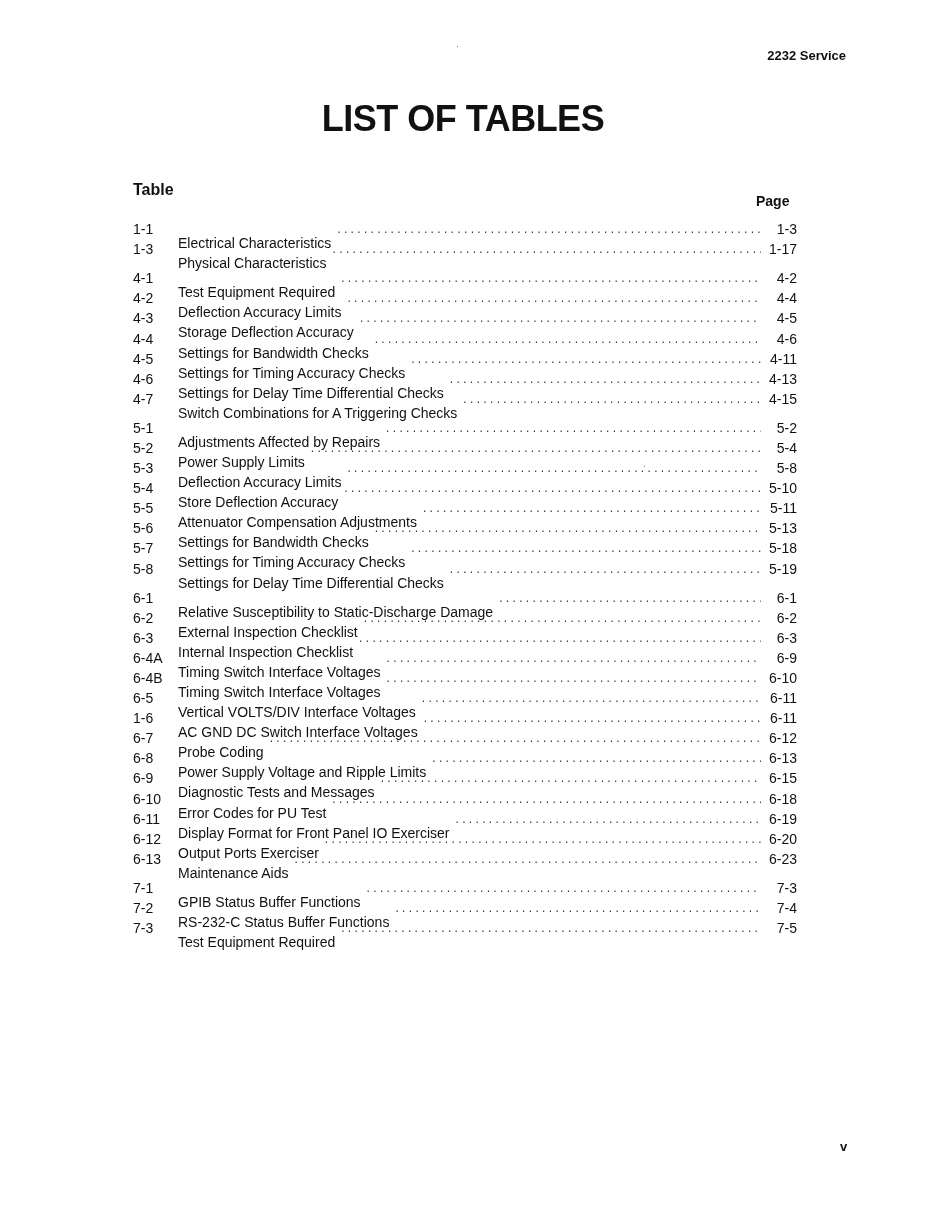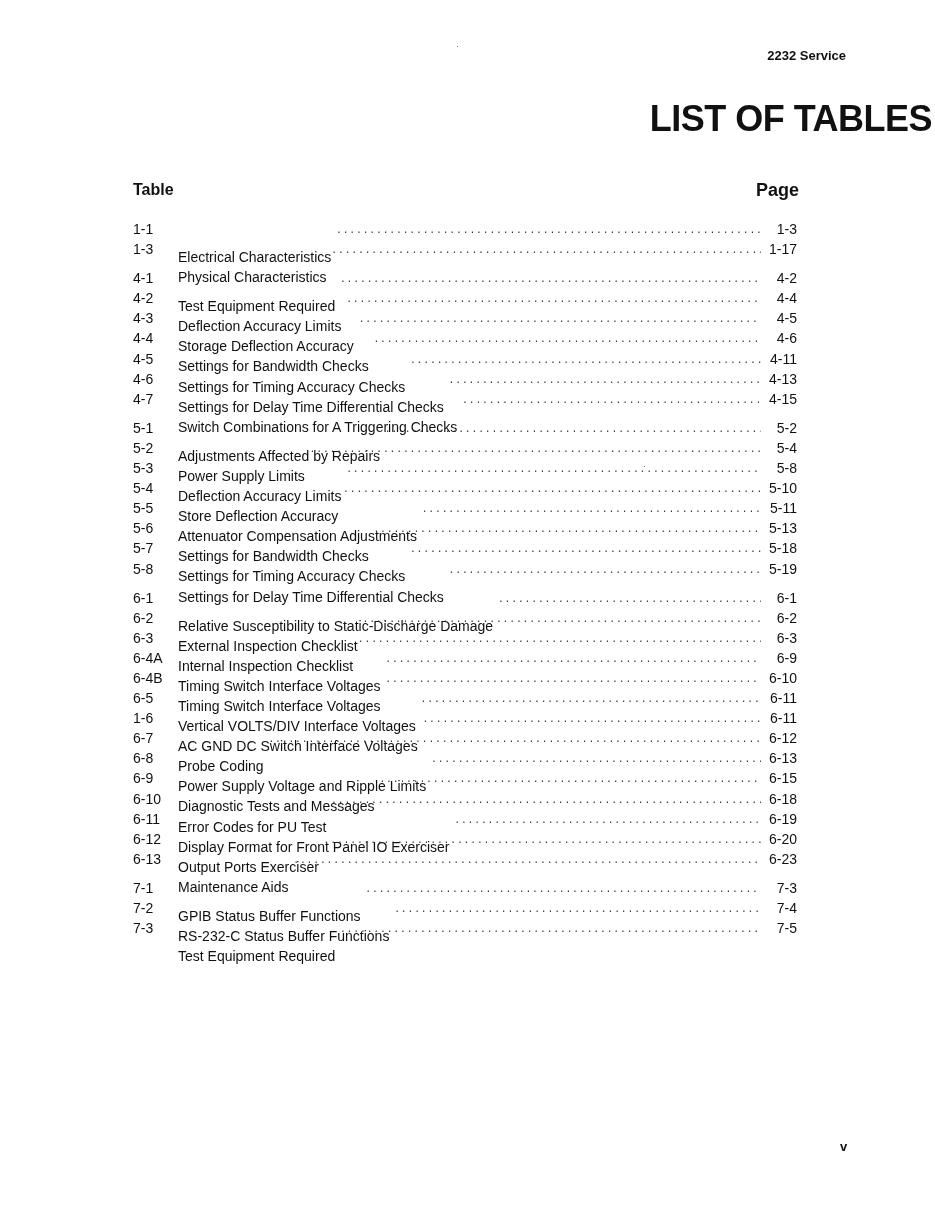--- a/index.html
+++ b/index.html
@@ -5,37 +5,37 @@
   html, body { margin: 0; padding: 0; background: #ffffff; }
   body {
     width: 935px; height: 1210px; position: relative; overflow: hidden;
     font-family: "Liberation Sans", sans-serif; color: #111111;
   }
   .running-head {
     position: absolute; top: 48px; right: 89px;
     font-weight: bold; font-size: 13px;
   }
   .title {
-    position: absolute; top: 98px; left: 8px; width: 924px; text-align: right;
+    position: absolute; top: 98px; left: 1px; width: 924px; text-align: center;
     font-weight: bold; font-size: 36px; letter-spacing: -0.5px;
   }
   .col-head-table {
     position: absolute; top: 181px; left: 133px;
     font-weight: bold; font-size: 16px;
   }
   .col-head-page {
-    position: absolute; top: 180px; left: 756px;
-    font-weight: bold; font-size: 18px;
+    position: absolute; top: 193px; left: 756px;
+    font-weight: bold; font-size: 14px;
   }
   .toc {
     position: absolute; top: 219px; left: 133px; width: 664px;
   }
   .group { margin-bottom: 9px; }
   .row {
-    display: flex; align-items: flex-start; height: 20.1px;
+    display: flex; align-items: center; height: 20.1px;
     font-size: 14px; line-height: 20px; white-space: nowrap;
   }
   .num { width: 45px; flex: none; }
   .label { flex: none; margin-top: 28px; }
   .leader {
     flex: 1 1 auto; overflow: hidden; margin: 0 6px;
     color: #333; letter-spacing: 3.2px; font-size: 12px;
   }
   .leader::before {
     content: ". . . . . . . . . . . . . . . . . . . . . . . . . . . . . . . . . . . . . . . . . . . . . . . . . . . . . . . . . . . . . . . . . . . . . . . . . . . . . . . . . . . . . . . . . . . . . . . . . . . . . . . . . . . . . . . . . . . . . . . . . . . . . . . . . . . . . . .";

